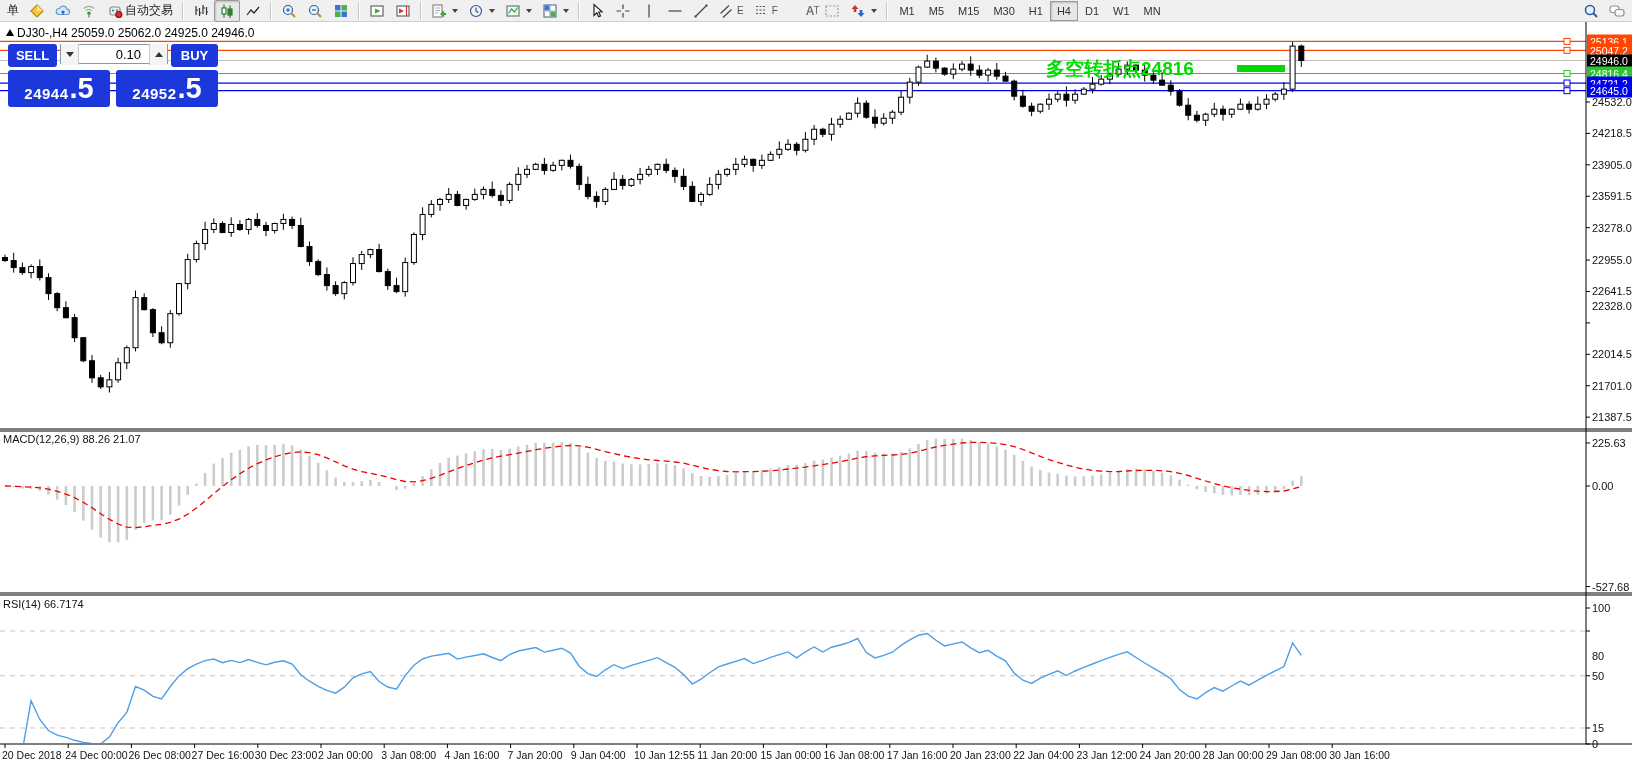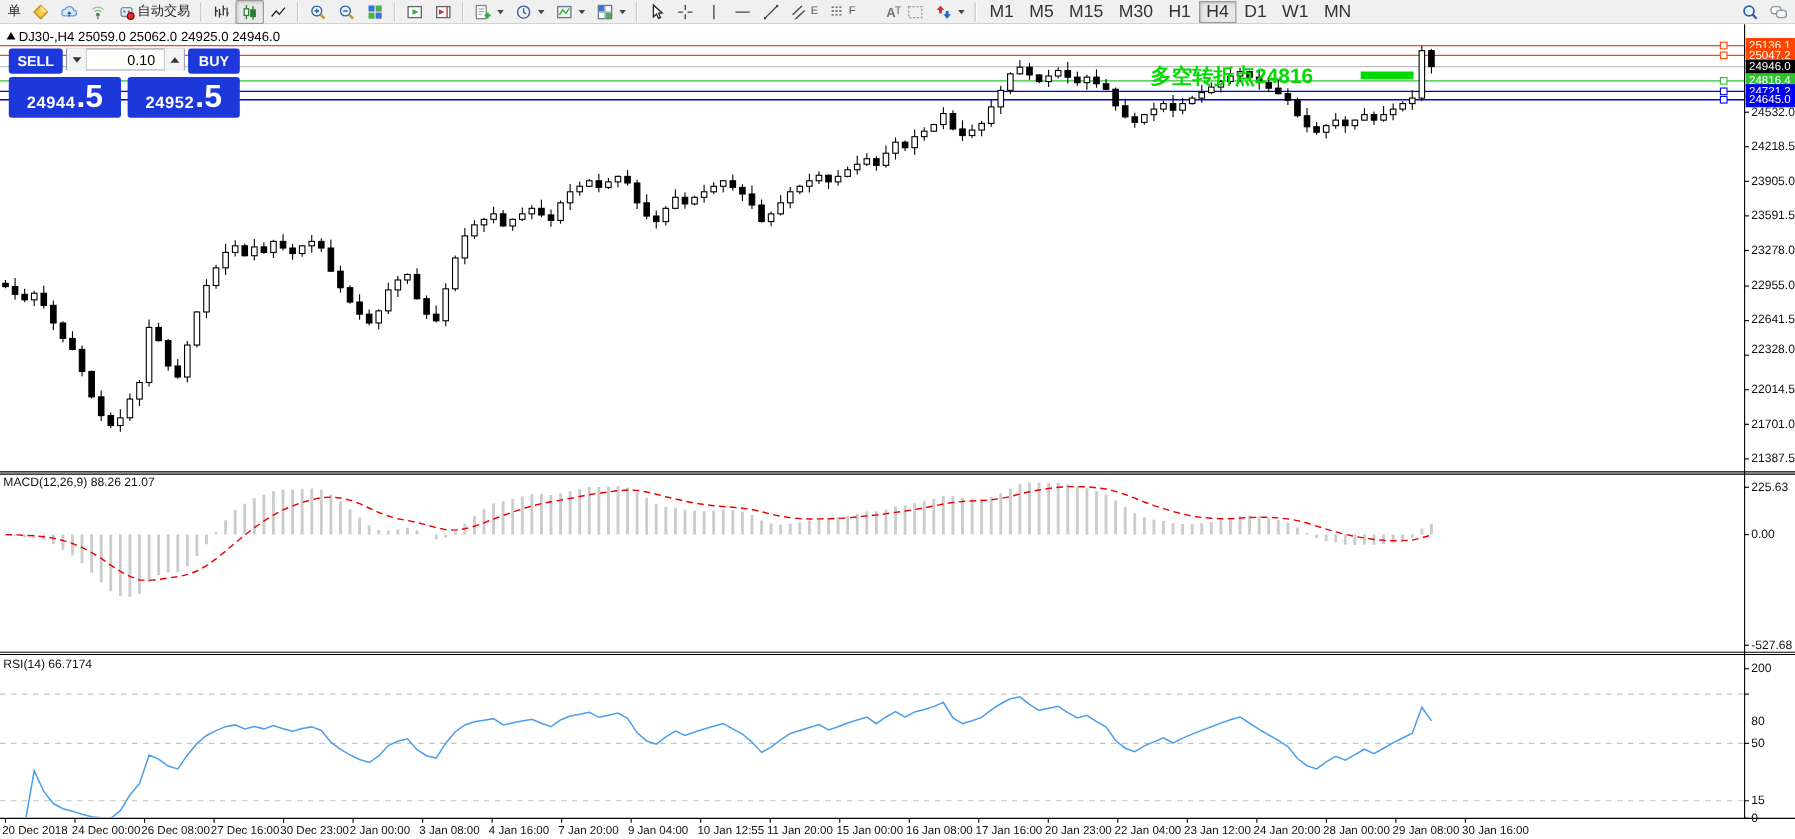--- a/index.html
+++ b/index.html
@@ -7,21 +7,21 @@
   #app{position:relative;width:1632px;height:763px;background:#fff;}
   
   #toolbar{position:absolute;left:0;top:0;width:1632px;height:22px;background:#f0f0f0;
     border-bottom:1px solid #cfcfcf;display:flex;align-items:center;padding:0 2px;box-sizing:border-box;}
   .tbtn{display:inline-flex;align-items:center;gap:2px;height:20px;padding:0 4px;border:1px solid transparent;border-radius:2px;flex:0 0 auto;}
   .tbtn.active{background:#e7e7e7;border:1px solid #9a9a9a;box-shadow:inset 1px 1px 2px rgba(0,0,0,.18);}
   .tbtn svg{display:block;}
   .tlabel{font-size:12px;color:#222;white-space:nowrap;}
   .tsep{width:0;height:18px;border-left:1px solid #c6c6c6;border-right:1px solid #fff;margin:0 4px;flex:0 0 auto;}
   .caret{width:0;height:0;border-left:3px solid transparent;border-right:3px solid transparent;border-top:4px solid #444;margin-left:3px;}
-  .tf{font-size:16px;color:#333;padding:0 6px;height:18px;display:flex;align-items:center;border:1px solid transparent;flex:0 0 auto;}
+  .tf{font-size:11px;color:#333;padding:0 6px;height:18px;display:flex;align-items:center;border:1px solid transparent;flex:0 0 auto;}
   .tf.active{background:#e7e7e7;border:1px solid #9a9a9a;box-shadow:inset 1px 1px 2px rgba(0,0,0,.18);}
   .tspacer{flex:1 1 auto;}
   .glyph{position:relative;font-size:10px;color:#555;line-height:1;}
   
   #chart-svg{position:absolute;left:0;top:0;}
   #labels{position:absolute;left:0;top:0;width:1632px;height:763px;pointer-events:none;}
   .pl{position:absolute;left:1587px;width:45px;height:13px;font-size:10.5px;color:#fff;
     display:flex;align-items:center;padding-left:3px;box-sizing:border-box;transform:translateY(-50%);}
   .tick{position:absolute;left:1592px;font-size:11px;color:#111;transform:translateY(-50%);white-space:nowrap;}
   .tl{position:absolute;top:749px;font-size:10.5px;color:#111;white-space:nowrap;}
@@ -855,34 +855,34 @@
     </svg>
 
   <div id="labels">
       <div class="tick" style="top: 102px;">24532.0</div>
       <div class="tick" style="top: 133.42px;">24218.5</div>
       <div class="tick" style="top: 164.84px;">23905.0</div>
       <div class="tick" style="top: 196.26px;">23591.5</div>
       <div class="tick" style="top: 227.68px;">23278.0</div>
       <div class="tick" style="top: 260.052px;">22955.0</div>
       <div class="tick" style="top: 291.472px;">22641.5</div>
-      <div class="tick" style="top: 318px;">22328.0</div>
+      <div class="tick" style="top: 306px;">22328.0</div>
       <div class="tick" style="top: 354.312px;">22014.5</div>
       <div class="tick" style="top: 385.732px;">21701.0</div>
       <div class="tick" style="top: 417.152px;">21387.5</div>
       <div class="pl" style="top: 41.4551px; background: rgb(255, 69, 0);">25136.1</div>
       <div class="pl" style="top: 50.365px; background: rgb(255, 69, 0);">25047.2</div>
       <div class="pl" style="top: 60.5076px; background: rgb(0, 0, 0);">24946.0</div>
       <div class="pl" style="top: 73.4965px; background: rgb(47, 196, 47);">24816.4</div>
       <div class="pl" style="top: 83.0378px; background: rgb(0, 0, 240);">24721.2</div>
       <div class="pl" style="top: 90.6748px; background: rgb(0, 0, 240);">24645.0</div>
       <div class="tick" style="top: 443.002px;">225.63</div>
       <div class="tick" style="top: 486px;">0.00</div>
       <div class="tick" style="top: 586.56px;">-527.68</div>
-      <div class="tick" style="top: 608px;">200</div>
+      <div class="tick" style="top: 608px;">100</div>
       <div class="tick" style="top: 656px;">80</div>
       <div class="tick" style="top: 675.769px;">50</div>
       <div class="tick" style="top: 728px;">15</div>
       <div class="tick" style="top: 744px;">0</div>
       <div class="tl" style="left: 2px;">20 Dec 2018</div>
       <div class="tl" style="left: 65.2px;">24 Dec 00:00</div>
       <div class="tl" style="left: 128.4px;">26 Dec 08:00</div>
       <div class="tl" style="left: 191.6px;">27 Dec 16:00</div>
       <div class="tl" style="left: 254.8px;">30 Dec 23:00</div>
       <div class="tl" style="left: 318px;">2 Jan 00:00</div>

